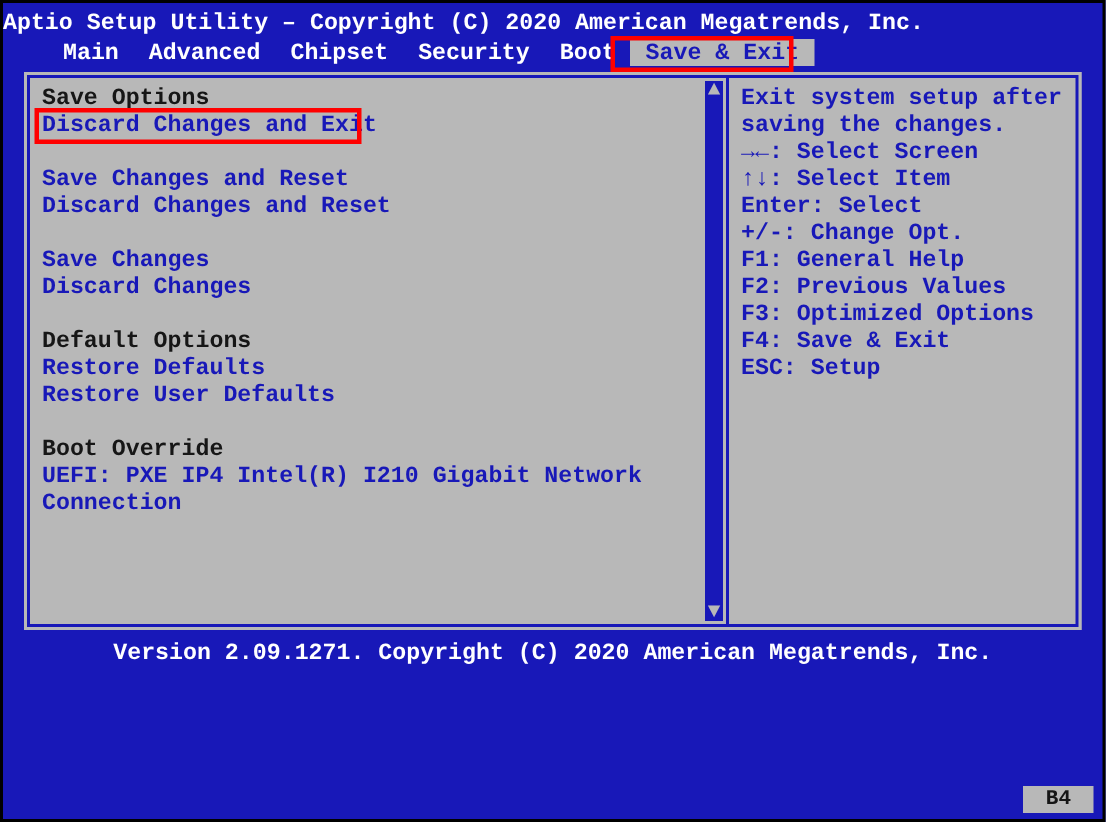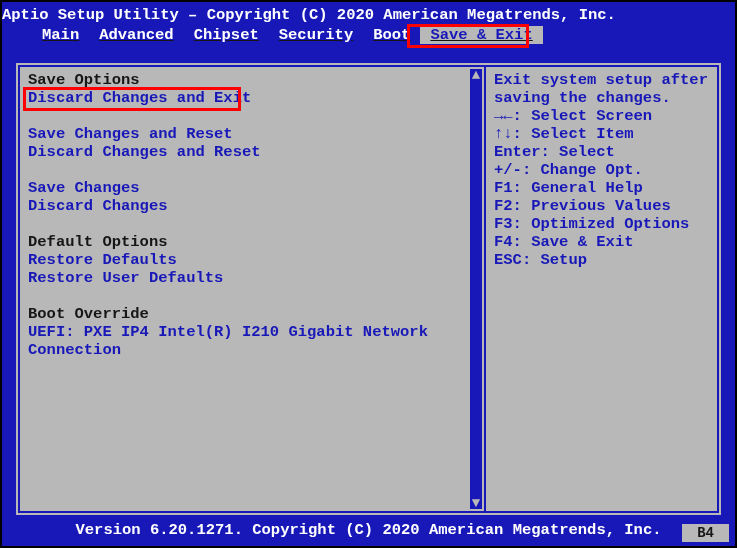--- a/index.html
+++ b/index.html
@@ -24,43 +24,42 @@
     letter-spacing:0px;
   }
   .title{
     color:var(--lt);
     text-align:left;
     padding:4px 0 2px;
     font-weight:bold;
   }
   .menubar{
     display:flex;gap:0;
-    padding:0 10px 19px 30px;
-    text-decoration:underline;
+    padding:0 10px 4px 30px;
   }
   .tab{
     color:var(--lt);
     padding:0 10px;
     white-space:nowrap;
     font-weight:bold;
   }
   .tab.active{
     background:var(--grey);
     color:var(--blue);
   }
   .hl-tab{
     position:absolute;
     border:3px solid var(--hl-red);
     box-sizing:border-box;
     pointer-events:none;
   }
   .panels{
     display:flex;
     margin:0 14px;
-    height:452px;
+    height:372px;
     background:var(--grey);
     border:2px solid var(--grey);
     box-sizing:border-box;
   }
   .pane{
     position:relative;
     padding:4px 8px;
     box-sizing:border-box;
     overflow:hidden;
   }
@@ -147,14 +146,14 @@
         <div class="keyrow">+/-: Change Opt.</div>
         <div class="keyrow">F1: General Help</div>
         <div class="keyrow">F2: Previous Values</div>
         <div class="keyrow">F3: Optimized Options</div>
         <div class="keyrow">F4: Save &amp; Exit</div>
         <div class="keyrow">ESC: Setup</div>
       </div>
   </div>
 </div>
 
-<div class="footer">Version 6.20.1271. Copyright (C) 2020 American Megatrends, Inc.</div>
+<div class="footer">Version 2.09.1271. Copyright (C) 2020 American Megatrends, Inc.</div>
 <div class="badge">B4</div>
 
 </body></html>

